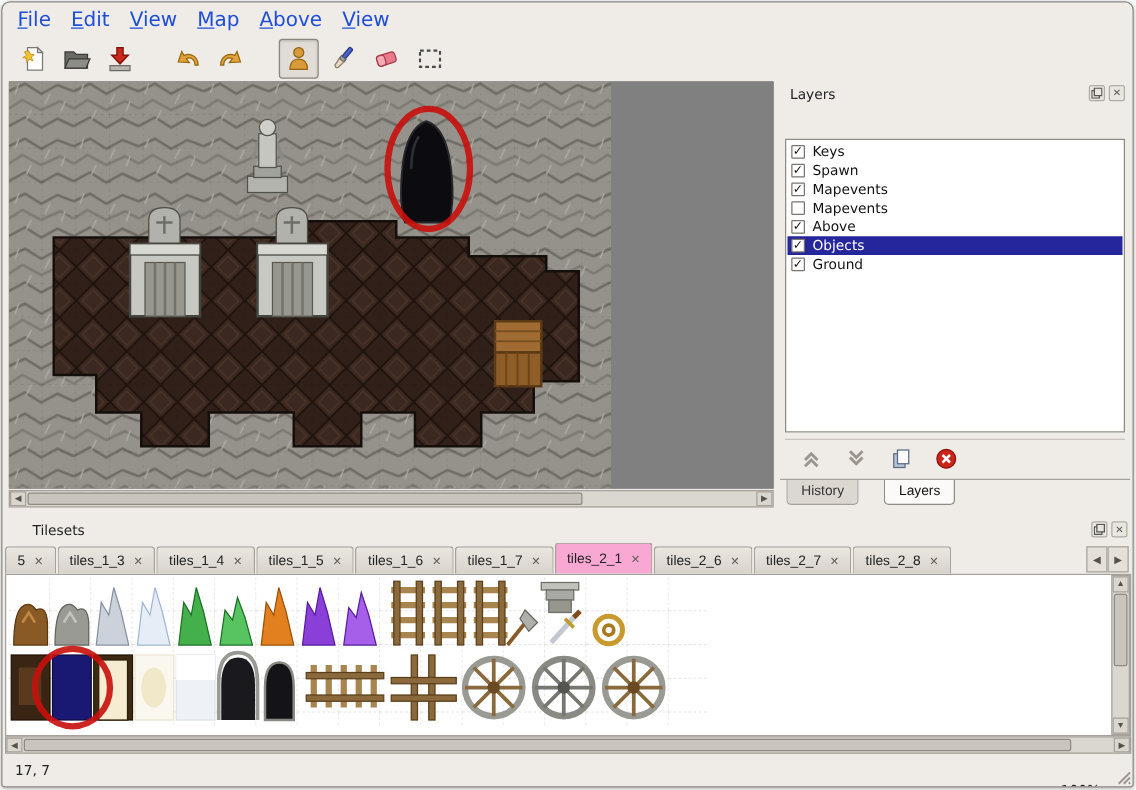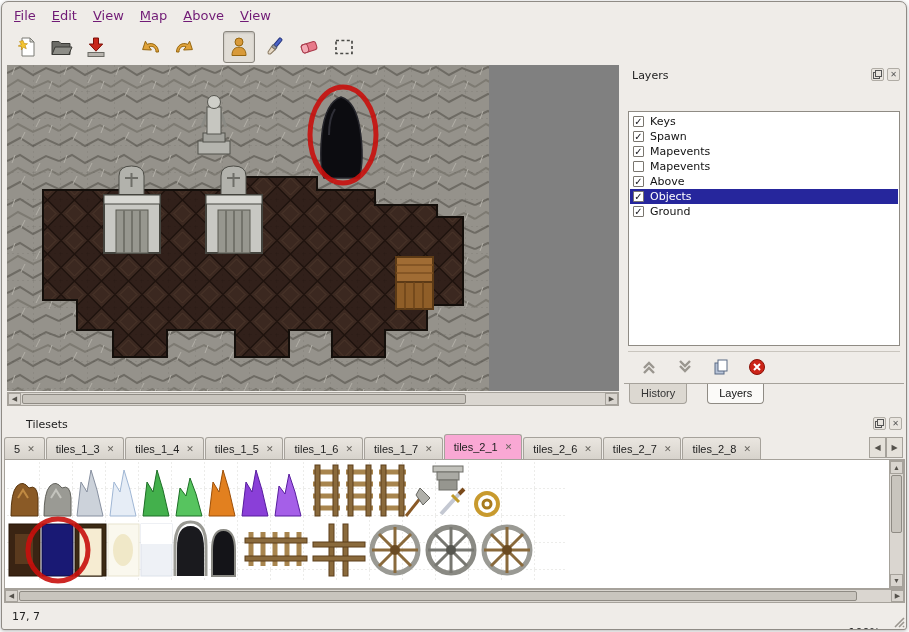--- a/index.html
+++ b/index.html
@@ -3,21 +3,21 @@
 <meta charset="utf-8">
 <style>
   * { margin:0; padding:0; box-sizing:border-box; }
   html,body { width:909px; height:632px; background:#ffffff; font-family:"DejaVu Sans","Liberation Sans",sans-serif; }
   .window { position:absolute; left:1px; top:1px; width:906px; height:629px;
             background:#efece8; border:1px solid #8f8b85; border-radius:7px 7px 3px 3px;
             overflow:hidden; box-shadow:0 1px 4px rgba(0,0,0,.30); }
 
   
   .menubar { position:absolute; left:0; top:0; right:0; height:26px; display:flex; align-items:center; padding:0 4px; }
-  .menu-item { font-size:13px; color:#701a75; padding:4px 8px; display:inline-block; cursor:default; }
+  .menu-item { font-size:16px; color:#1d4ed8; padding:4px 8px; display:inline-block; cursor:default; }
   .menu-item::first-letter { text-decoration:underline; }
 
   
   .toolbar { position:absolute; left:0; top:26px; right:0; height:38px; display:flex; align-items:center; padding:0 8px; gap:3px; }
   .tb-btn { width:32px; height:32px; border:1px solid transparent; background:transparent; border-radius:3px;
             display:flex; align-items:center; justify-content:center; padding:0; }
   .tb-btn[data-pressed="true"] { border:1px solid #8a867e; background:#e1ddd6; box-shadow:inset 0 1px 2px rgba(0,0,0,.18); }
   .tb-spacer { width:16px; height:1px; }
 
   

